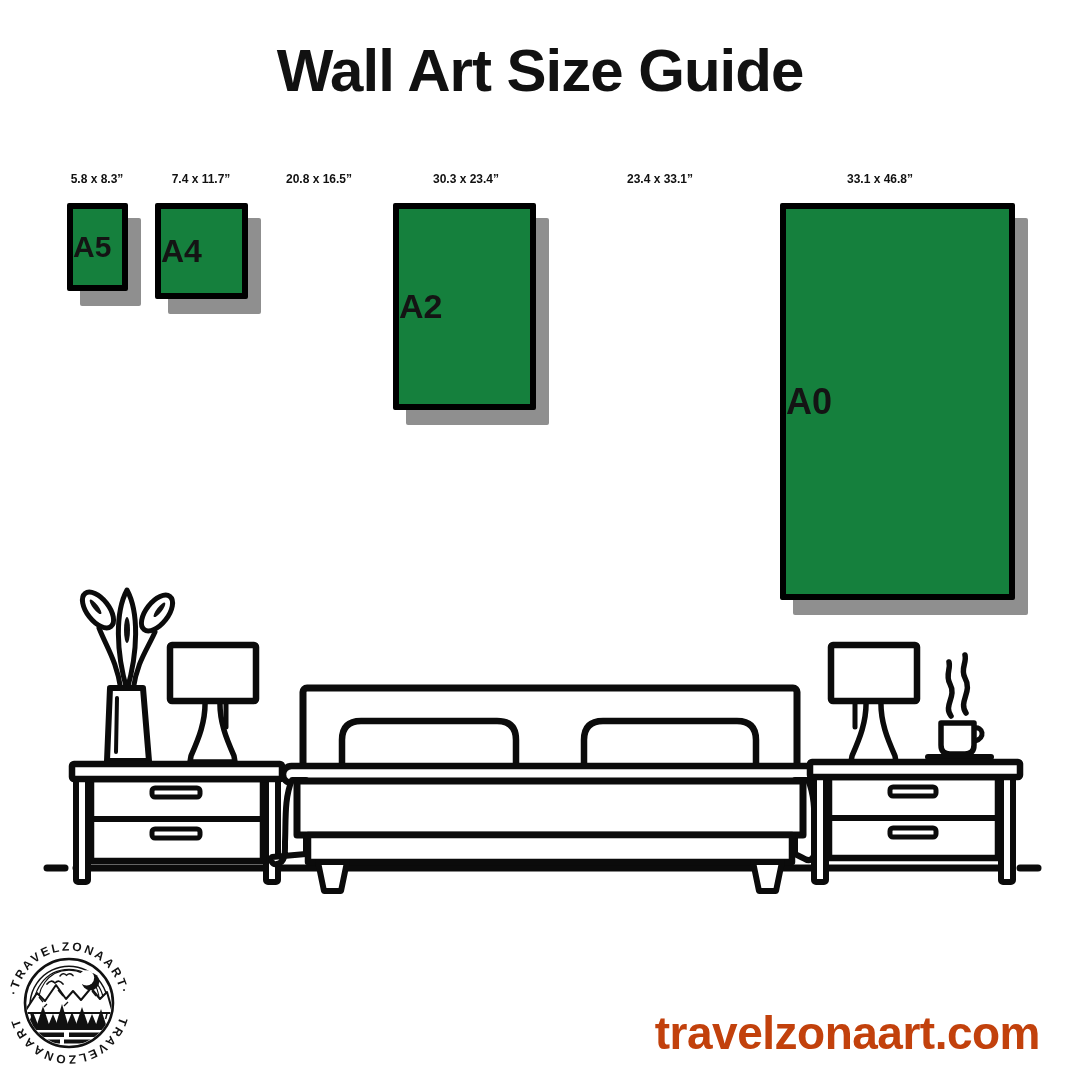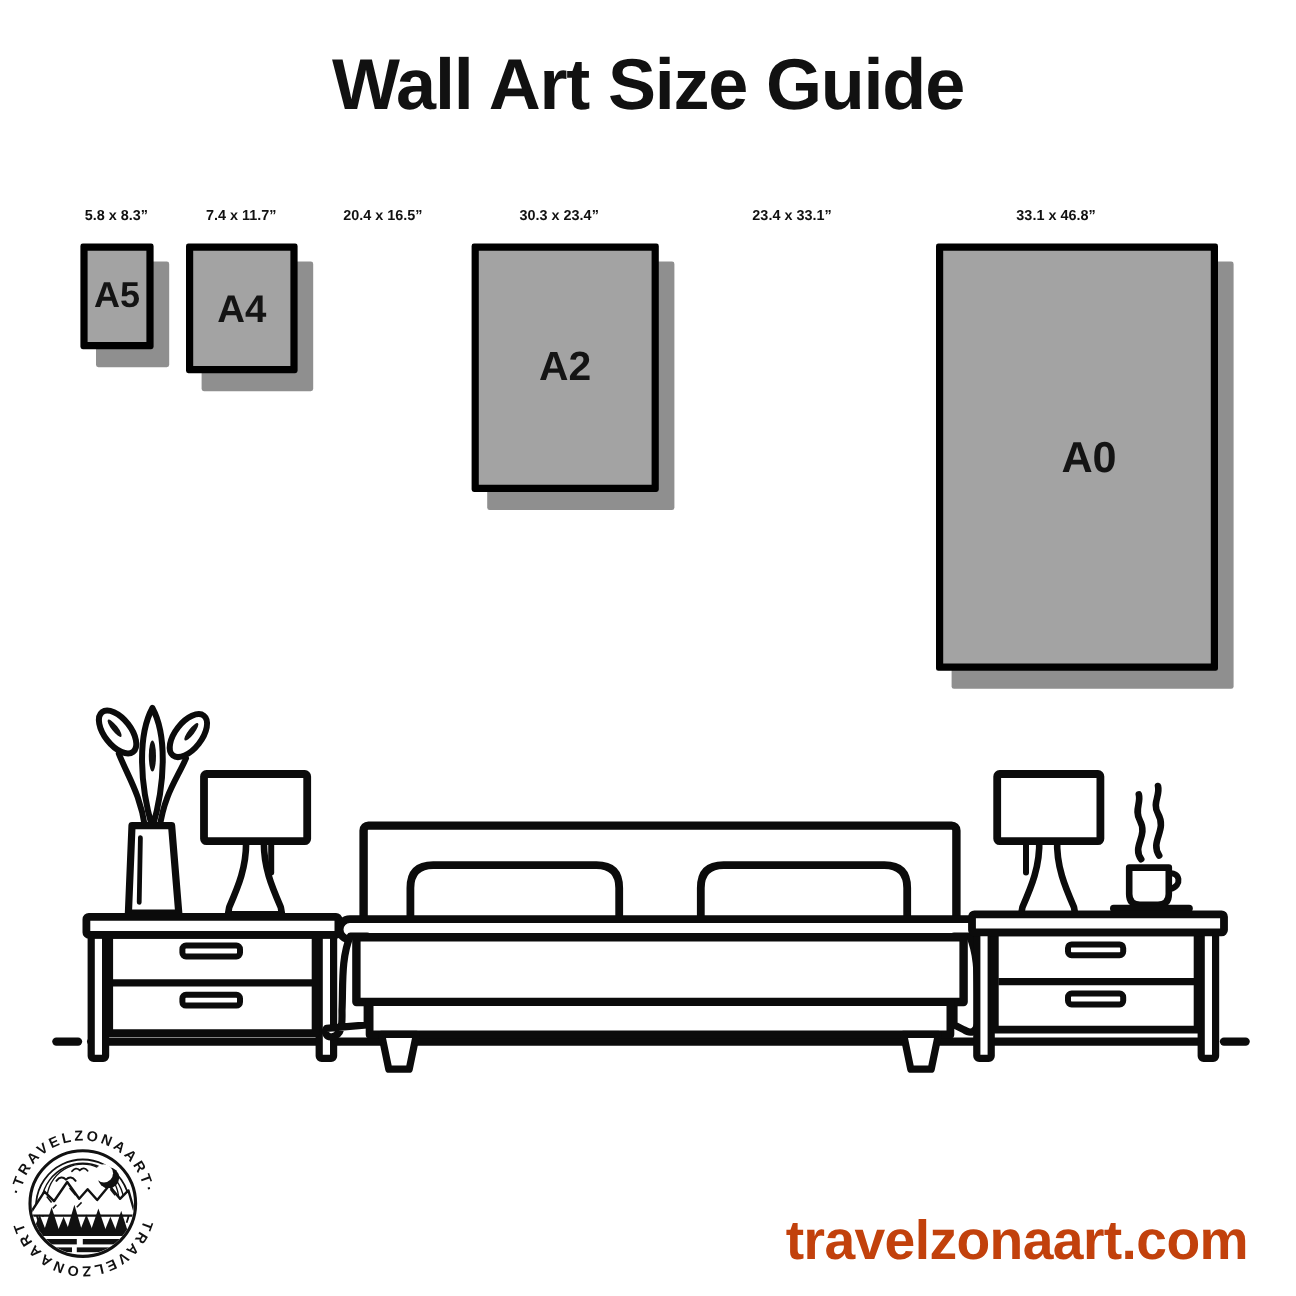--- a/index.html
+++ b/index.html
@@ -16,52 +16,52 @@
   .title{
     position:absolute;left:0;right:0;top:36px;text-align:center;
     font-size:60px;font-weight:800;letter-spacing:-1px;color:var(--ink);
     white-space:nowrap;
   }
   .size-label{
     position:absolute;top:172px;transform:translateX(-50%);
     font-size:12px;font-weight:700;white-space:nowrap;color:var(--ink);
   }
   .size-box{
-    position:absolute;top:203px;box-sizing:border-box;background:#a3a3a3;
+    position:absolute;top:203px;box-sizing:border-box;background:#15803d;
     border:6px solid #000;border-radius:2px;
     box-shadow:13px 15px 0 var(--shadow);
-    display:flex;align-items:center;justify-content:center;
+    display:flex;align-items:center;
     font-weight:600;color:#141414;
   }
   .sz-a5{left:67px;width:61px;height:88px;font-size:30px;}
-  .sz-a4{left:155px;width:93px;height:108px;font-size:32px;}
+  .sz-a4{left:155px;width:93px;height:96px;font-size:32px;}
   .sz-a3{left:263px;width:110px;height:159px;font-size:34px;}
-  .sz-a2{left:393px;width:156px;height:207px;font-size:34px;}
+  .sz-a2{left:393px;width:143px;height:207px;font-size:34px;}
   .sz-a1{left:568px;width:184px;height:279px;font-size:35px;padding-bottom:22px;}
-  .sz-a0{left:780px;width:235px;height:356px;font-size:36px;padding-left:20px;}
+  .sz-a0{left:780px;width:235px;height:397px;font-size:36px;}
   .lb-a5{left:97px;} .lb-a4{left:201px;} .lb-a3{left:319px;}
   .lb-a2{left:466px;} .lb-a1{left:660px;} .lb-a0{left:880px;}
   .website{
     position:absolute;right:40px;top:1006px;
     font-size:46px;font-weight:800;letter-spacing:-0.5px;color:#c2410c;
     white-space:nowrap;
   }
   svg.scene{position:absolute;left:0;top:0;width:1080px;height:1080px;}
   .logo-ring-text{font-family:"Liberation Sans",sans-serif;font-size:12px;font-weight:700;letter-spacing:2.4px;fill:#111;}
 </style>
 </head>
 <body>
 
 <div id="canvas">
 
   <div class="title">Wall Art Size Guide</div>
 
   <div class="size-label lb-a5">5.8 x 8.3”</div>
   <div class="size-label lb-a4">7.4 x 11.7”</div>
-  <div class="size-label lb-a3">20.4 x 16.5”</div>
+  <div class="size-label lb-a3">20.8 x 16.5”</div>
   <div class="size-label lb-a2">30.3 x 23.4”</div>
   <div class="size-label lb-a1">23.4 x 33.1”</div>
   <div class="size-label lb-a0">33.1 x 46.8”</div>
 
   <div class="size-box sz-a5">
       <span>A5</span>
     </div>
   <div class="size-box sz-a4">
       <span>A4</span>
     </div>

